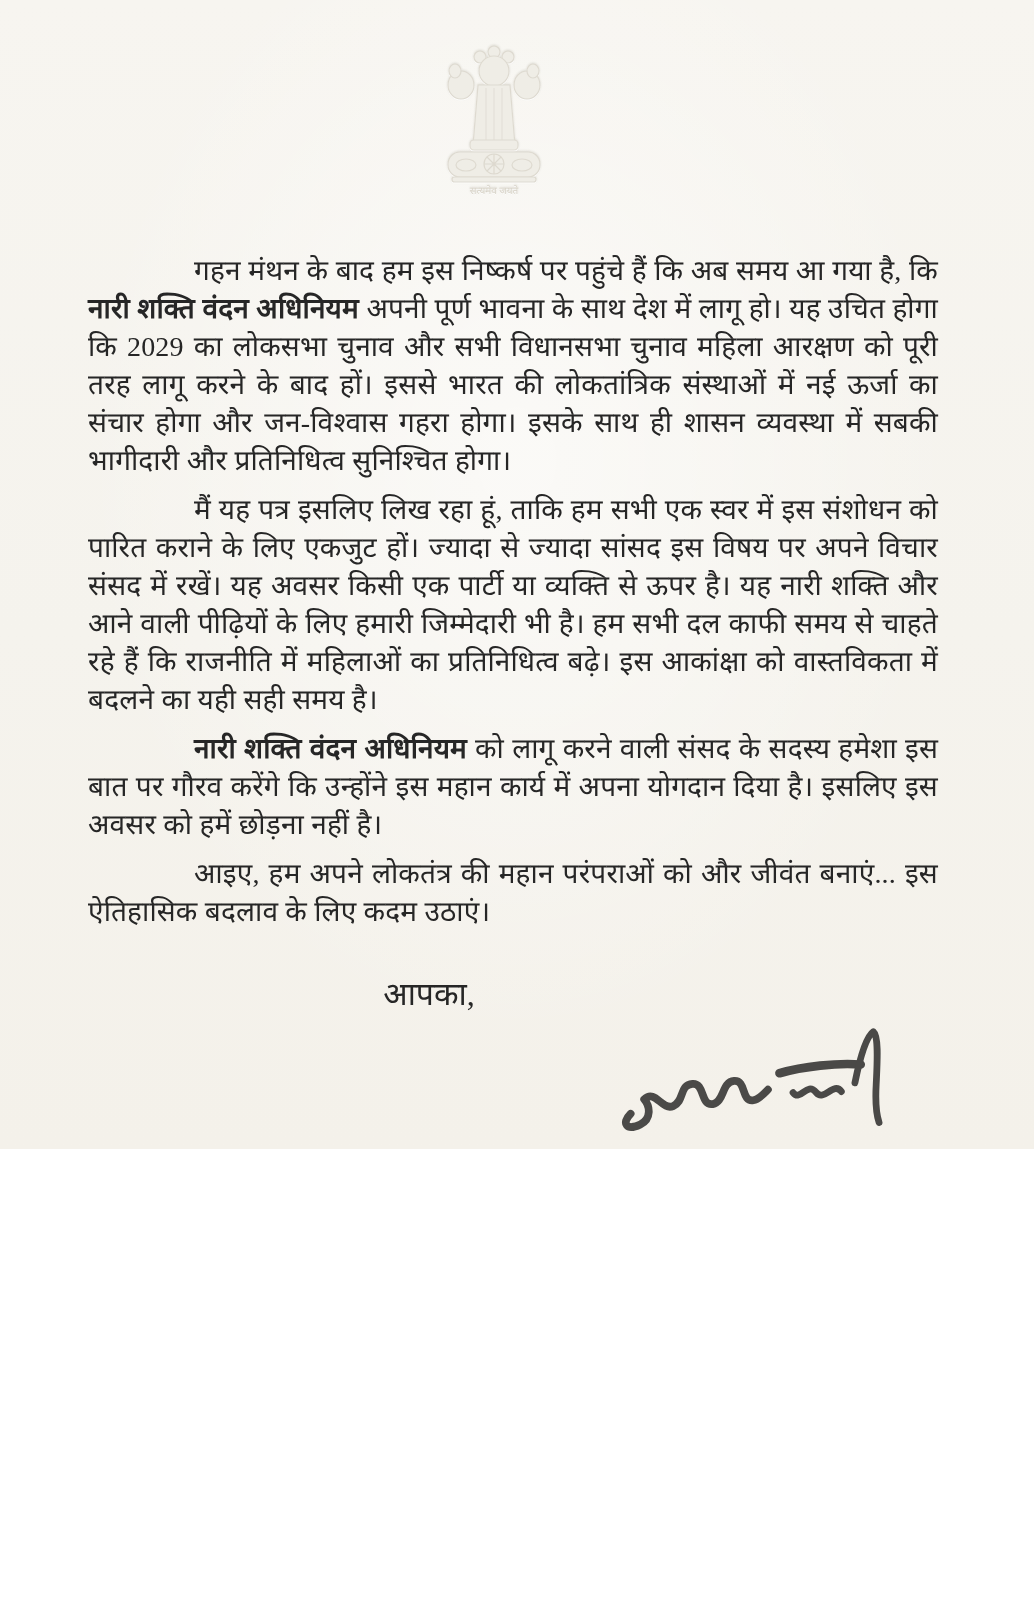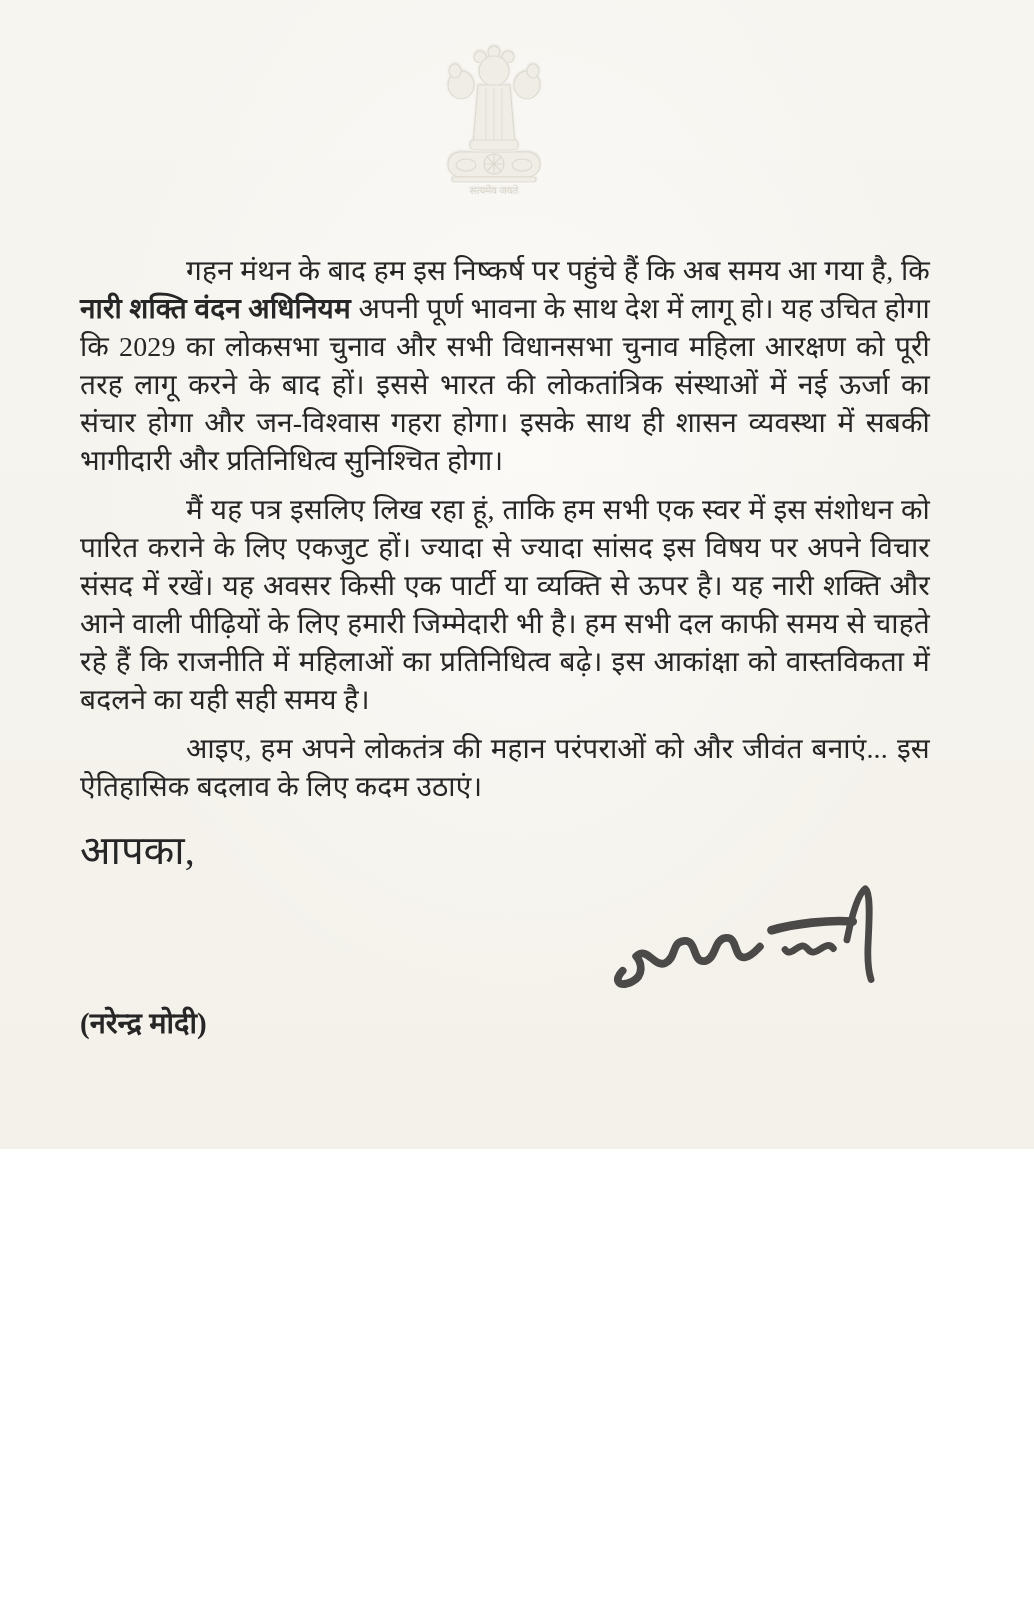--- a/index.html
+++ b/index.html
@@ -16,33 +16,33 @@
   }
   
   .emblem{
     position:absolute;left:436px;top:40px;width:116px;height:160px;
     filter:drop-shadow(0 1px 0 rgba(255,255,255,.9)) drop-shadow(0 -1px 1px rgba(120,115,100,.18));
     opacity:.95;
   }
   .emblem svg{width:100%;height:100%;}
   
   .letter-body{
-    position:absolute;left:80px;top:252px;width:850px;
+    position:absolute;left:88px;top:252px;width:850px;
   }
   .para{
     font-size:28px;line-height:38px;
     text-align:justify;text-indent:106px;
     margin:0 0 11px 0;
     letter-spacing:.2px;
   }
   .para .bold{font-weight:700;}
   .salutation{
-    margin-top:26px;
-    font-size:40px;line-height:38px;
-    text-align:left;padding-right:168px;
+    margin-top:44px;
+    font-size:32px;line-height:38px;
+    text-align:center;padding-right:168px;
   }
   .signature-wrap{
     text-align:right;padding-right:22px;margin-top:8px;height:118px;
   }
   .signature-wrap svg{width:302px;height:116px;}
   .signer-name{
     font-size:29px;font-weight:700;
     padding-right:106px;margin-top:6px;
   }
   .page-number{
@@ -89,20 +89,21 @@
     </svg>
   </div>
 
   <div class="letter-body">
 
     <p class="para"><span>गहन मंथन के बाद हम इस निष्कर्ष पर पहुंचे हैं कि अब समय आ गया है, कि </span><span class="bold">नारी शक्ति वंदन अधिनियम</span><span> अपनी पूर्ण भावना के साथ देश में लागू हो। यह उचित होगा कि 2029 का लोकसभा चुनाव और सभी विधानसभा चुनाव महिला आरक्षण को पूरी तरह लागू करने के बाद हों। इससे भारत की लोकतांत्रिक संस्थाओं में नई ऊर्जा का संचार होगा और जन-विश्वास गहरा होगा। इसके साथ ही शासन व्यवस्था में सबकी भागीदारी और प्रतिनिधित्व सुनिश्चित होगा।</span></p>
 
     <p class="para"><span>मैं यह पत्र इसलिए लिख रहा हूं, ताकि हम सभी एक स्वर में इस संशोधन को पारित कराने के लिए एकजुट हों। ज्यादा से ज्यादा सांसद इस विषय पर अपने विचार संसद में रखें। यह अवसर किसी एक पार्टी या व्यक्ति से ऊपर है। यह नारी शक्ति और आने वाली पीढ़ियों के लिए हमारी जिम्मेदारी भी है। हम सभी दल काफी समय से चाहते रहे हैं कि राजनीति में महिलाओं का प्रतिनिधित्व बढ़े। इस आकांक्षा को वास्तविकता में बदलने का यही सही समय है।</span></p>
 
 
+    <p class="para"><span class="bold">नारी शक्ति वंदन अधिनियम</span><span> को लागू करने वाली संसद के सदस्य हमेशा इस बात पर गौरव करेंगे कि उन्होंने इस महान कार्य में अपना योगदान दिया है। इसलिए इस अवसर को हमें छोड़ना नहीं है।</span></p>
 
 
     <p class="para"><span>आइए, हम अपने लोकतंत्र की महान परंपराओं को और जीवंत बनाएं... इस ऐतिहासिक बदलाव के लिए कदम उठाएं।</span></p>
 
     <div class="salutation">आपका,</div>
 
     <div class="signature-wrap">
       <svg viewBox="0 0 310 120" xmlns="http://www.w3.org/2000/svg">
         <g fill="none" stroke="#333231" stroke-linecap="round" stroke-linejoin="round" opacity="0.88">
 

